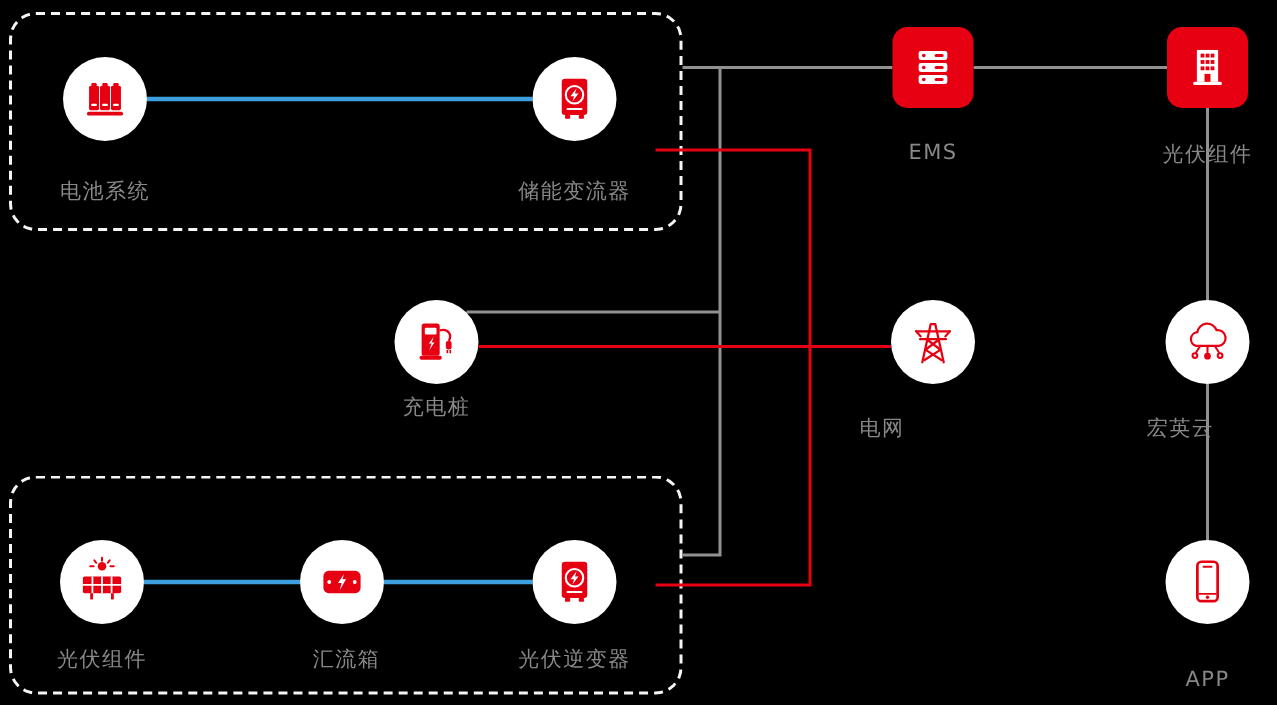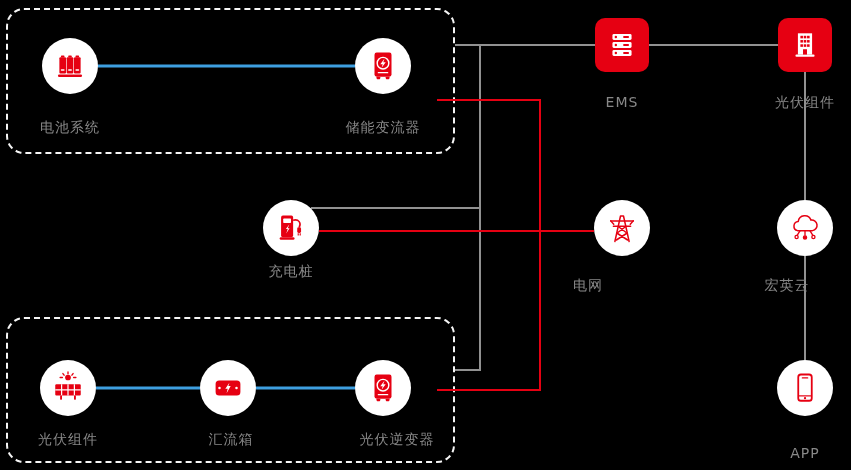--- a/index.html
+++ b/index.html
@@ -156,21 +156,21 @@
       <g fill="#e60012">
         <rect x="12" y="5" width="24" height="34" rx="3"></rect>
         <rect x="15" y="39" width="5" height="3.6" rx="1"></rect>
         <rect x="28" y="39" width="5" height="3.6" rx="1"></rect>
       </g>
       <circle cx="24" cy="20" r="8.2" fill="none" stroke="#ffffff" stroke-width="2"></circle>
       <path d="M26 13.8 L24.4 18.8 L27.8 18.8 L22 26.4 L23.6 21.4 L20.2 21.4 Z" fill="#ffffff"></path>
       <rect x="16.5" y="32.5" width="15" height="1.8" rx="0.9" fill="#ffffff"></rect>
     </svg>
   </div>
-  <span class="node-label" style="left:397px; top:431px">光伏逆变器</span>
+  <span class="node-label" style="left:383px; top:431px">光伏逆变器</span>
 
   <div class="chip" style="left:595px; top:18px">
     <svg width="34" height="34" viewBox="0 0 48 48">
       <g fill="#ffffff">
         <rect x="10.5" y="8.5" width="27" height="8.4" rx="2"></rect>
         <rect x="10.5" y="19.8" width="27" height="8.4" rx="2"></rect>
         <rect x="10.5" y="31.1" width="27" height="8.4" rx="2"></rect>
       </g>
       <g fill="#e60012">
         <circle cx="15.3" cy="12.7" r="1.7"></circle>

